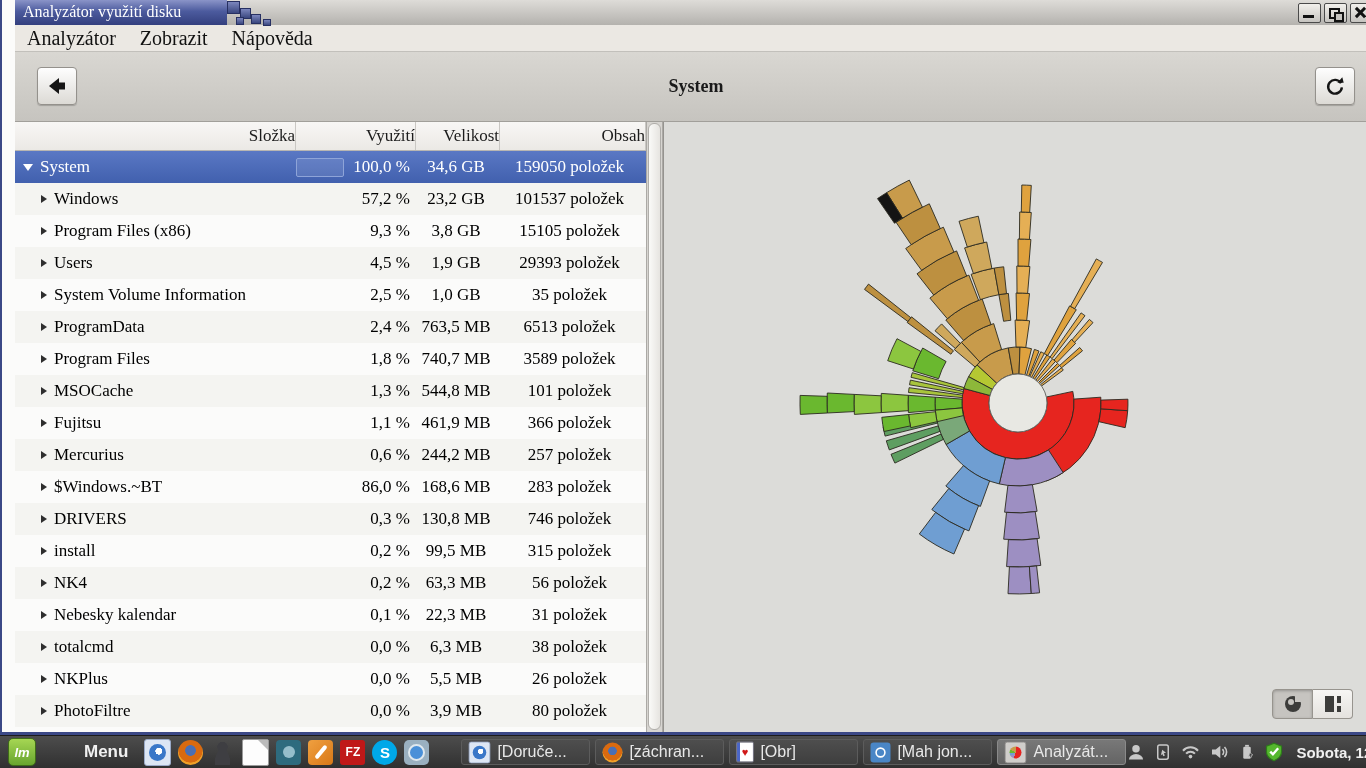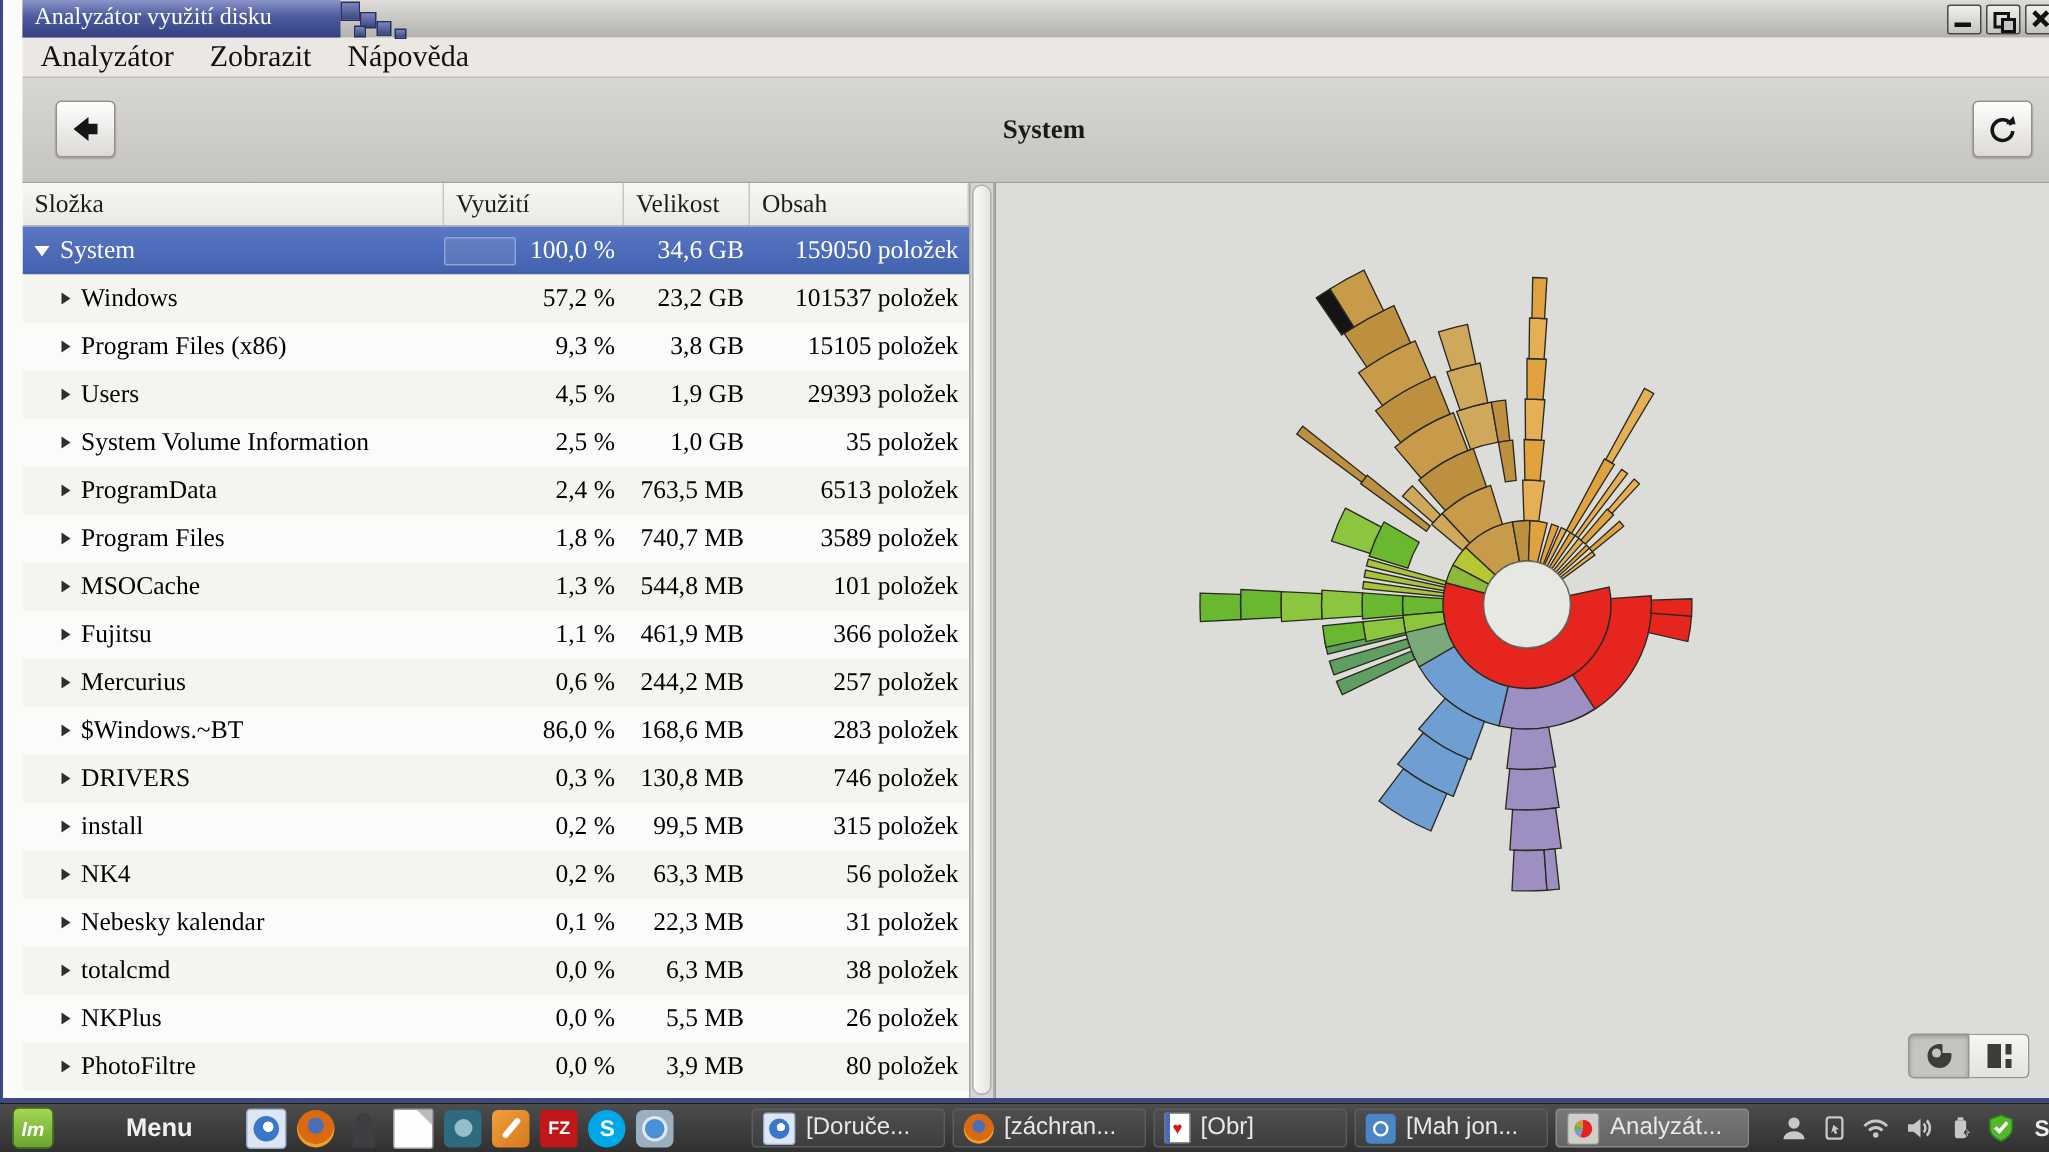--- a/index.html
+++ b/index.html
@@ -34,30 +34,30 @@
         display:flex;align-items:center;justify-content:center;}
   .back-btn{left:22px;} .refresh-btn{right:22px;}
   .loc-label{position:absolute;left:0;right:0;top:0;text-align:center;line-height:69px;
              font-weight:bold;font-size:18px;color:#1a1a1a;}
   
   .main{display:flex;flex:1;min-height:0;}
   .tablewrap{width:631px;flex:none;background:#fbfbfa;overflow:hidden;}
   .thead{display:grid;grid-template-columns:1fr 120px 84px 146px;height:28px;
          background:linear-gradient(#f8f7f5,#ebe9e5);border-bottom:1px solid #b8b6b2;}
   .th{font-size:17px;color:#1c1c1c;line-height:27px;padding-left:8px;border-right:1px solid #c9c7c3;
-      overflow:hidden;white-space:nowrap;}
+      overflow:hidden;white-space:nowrap;text-align:right;}
   .row{display:grid;grid-template-columns:1fr 120px 84px 146px;height:32px;align-items:center;
        font-size:17px;color:#000;}
   .row:nth-child(even){background:#f4f4f1;}
   .row.selected{background:linear-gradient(#5a78c4,#4160ae);color:#fff;}
   .cell-name{display:flex;align-items:center;overflow:hidden;white-space:nowrap;}
   .exp{flex:none;width:0;height:0;margin:0 7px 0 0;}
   .exp.open{border-left:5px solid transparent;border-right:5px solid transparent;border-top:7px solid #fff;margin-left:8px;}
   .exp.closed{border-top:4.5px solid transparent;border-bottom:4.5px solid transparent;border-left:6px solid #2e2e2e;margin-left:26px;}
-  .num{text-align:right;white-space:nowrap;}
+  .num{text-align:center;white-space:nowrap;}
   .cell-usage{display:flex;align-items:center;justify-content:flex-end;padding-right:6px;}
   .usagebar{width:46px;height:17px;border:1px solid #8ea4d8;border-radius:2px;margin-right:auto;
             background:rgba(255,255,255,.10);}
   .cell-size{padding-right:4px;} .cell-items{padding-right:7px;}
   
   .vscroll{width:15px;flex:none;background:#d7d5d1;border-left:1px solid #aBA9a5;position:relative;}
   .vscroll{border-left:1px solid #aba9a5;border-right:1px solid #aba9a5;}
   .vthumb{position:absolute;left:1px;right:1px;top:1px;bottom:2px;border:1px solid #b0aeaa;border-radius:6px;
           background:linear-gradient(90deg,#fafaf8,#e6e4e0);}
   
@@ -72,21 +72,21 @@
   .ringsico:before{content:"";position:absolute;right:-1px;top:-1px;width:7px;height:7px;background:#c6c4c0;}
   .treemapico{position:relative;width:16px;height:16px;}
   .treemapico i{position:absolute;background:#3c3c3a;}
   .treemapico .a{left:0;top:0;width:9px;height:16px;}
   .treemapico .b{right:0;top:0;width:4px;height:7px;}
   .treemapico .c{right:0;bottom:0;width:4px;height:6px;}
   
   .taskbar{position:absolute;left:0;bottom:0;width:1366px;height:33px;
            background:linear-gradient(#4d4d4d,#303030);border-top:1px solid #1c1c1c;
            display:flex;align-items:center;padding:0 6px;box-sizing:border-box;
-           font-family:"Liberation Sans", sans-serif;gap:20px;}
+           font-family:"Liberation Sans", sans-serif;}
   .menu-btn{display:flex;align-items:center;gap:8px;padding:0 10px 0 2px;height:29px;}
   .menu-label{color:#f0f0f0;font-size:17px;font-weight:bold;margin-left:40px;}
   .launchers{display:flex;align-items:center;gap:7px;margin-left:6px;}
   .li{width:25px;height:25px;flex:none;position:relative;display:flex;align-items:center;justify-content:center;
       font-family:"Liberation Sans", sans-serif;}
   .ico-mint{width:26px;height:26px;background:linear-gradient(#a6d653,#68a52f);border:1px solid #3f6d18;
             border-radius:5px;color:#fff;font-weight:bold;font-style:italic;font-size:13px;
             display:flex;align-items:center;justify-content:center;}
   .ico-thunderbird{background:#dde6f4;border:1px solid #9aaac8;border-radius:3px;}
   .ico-thunderbird:after{content:"";width:17px;height:17px;border-radius:50%;

